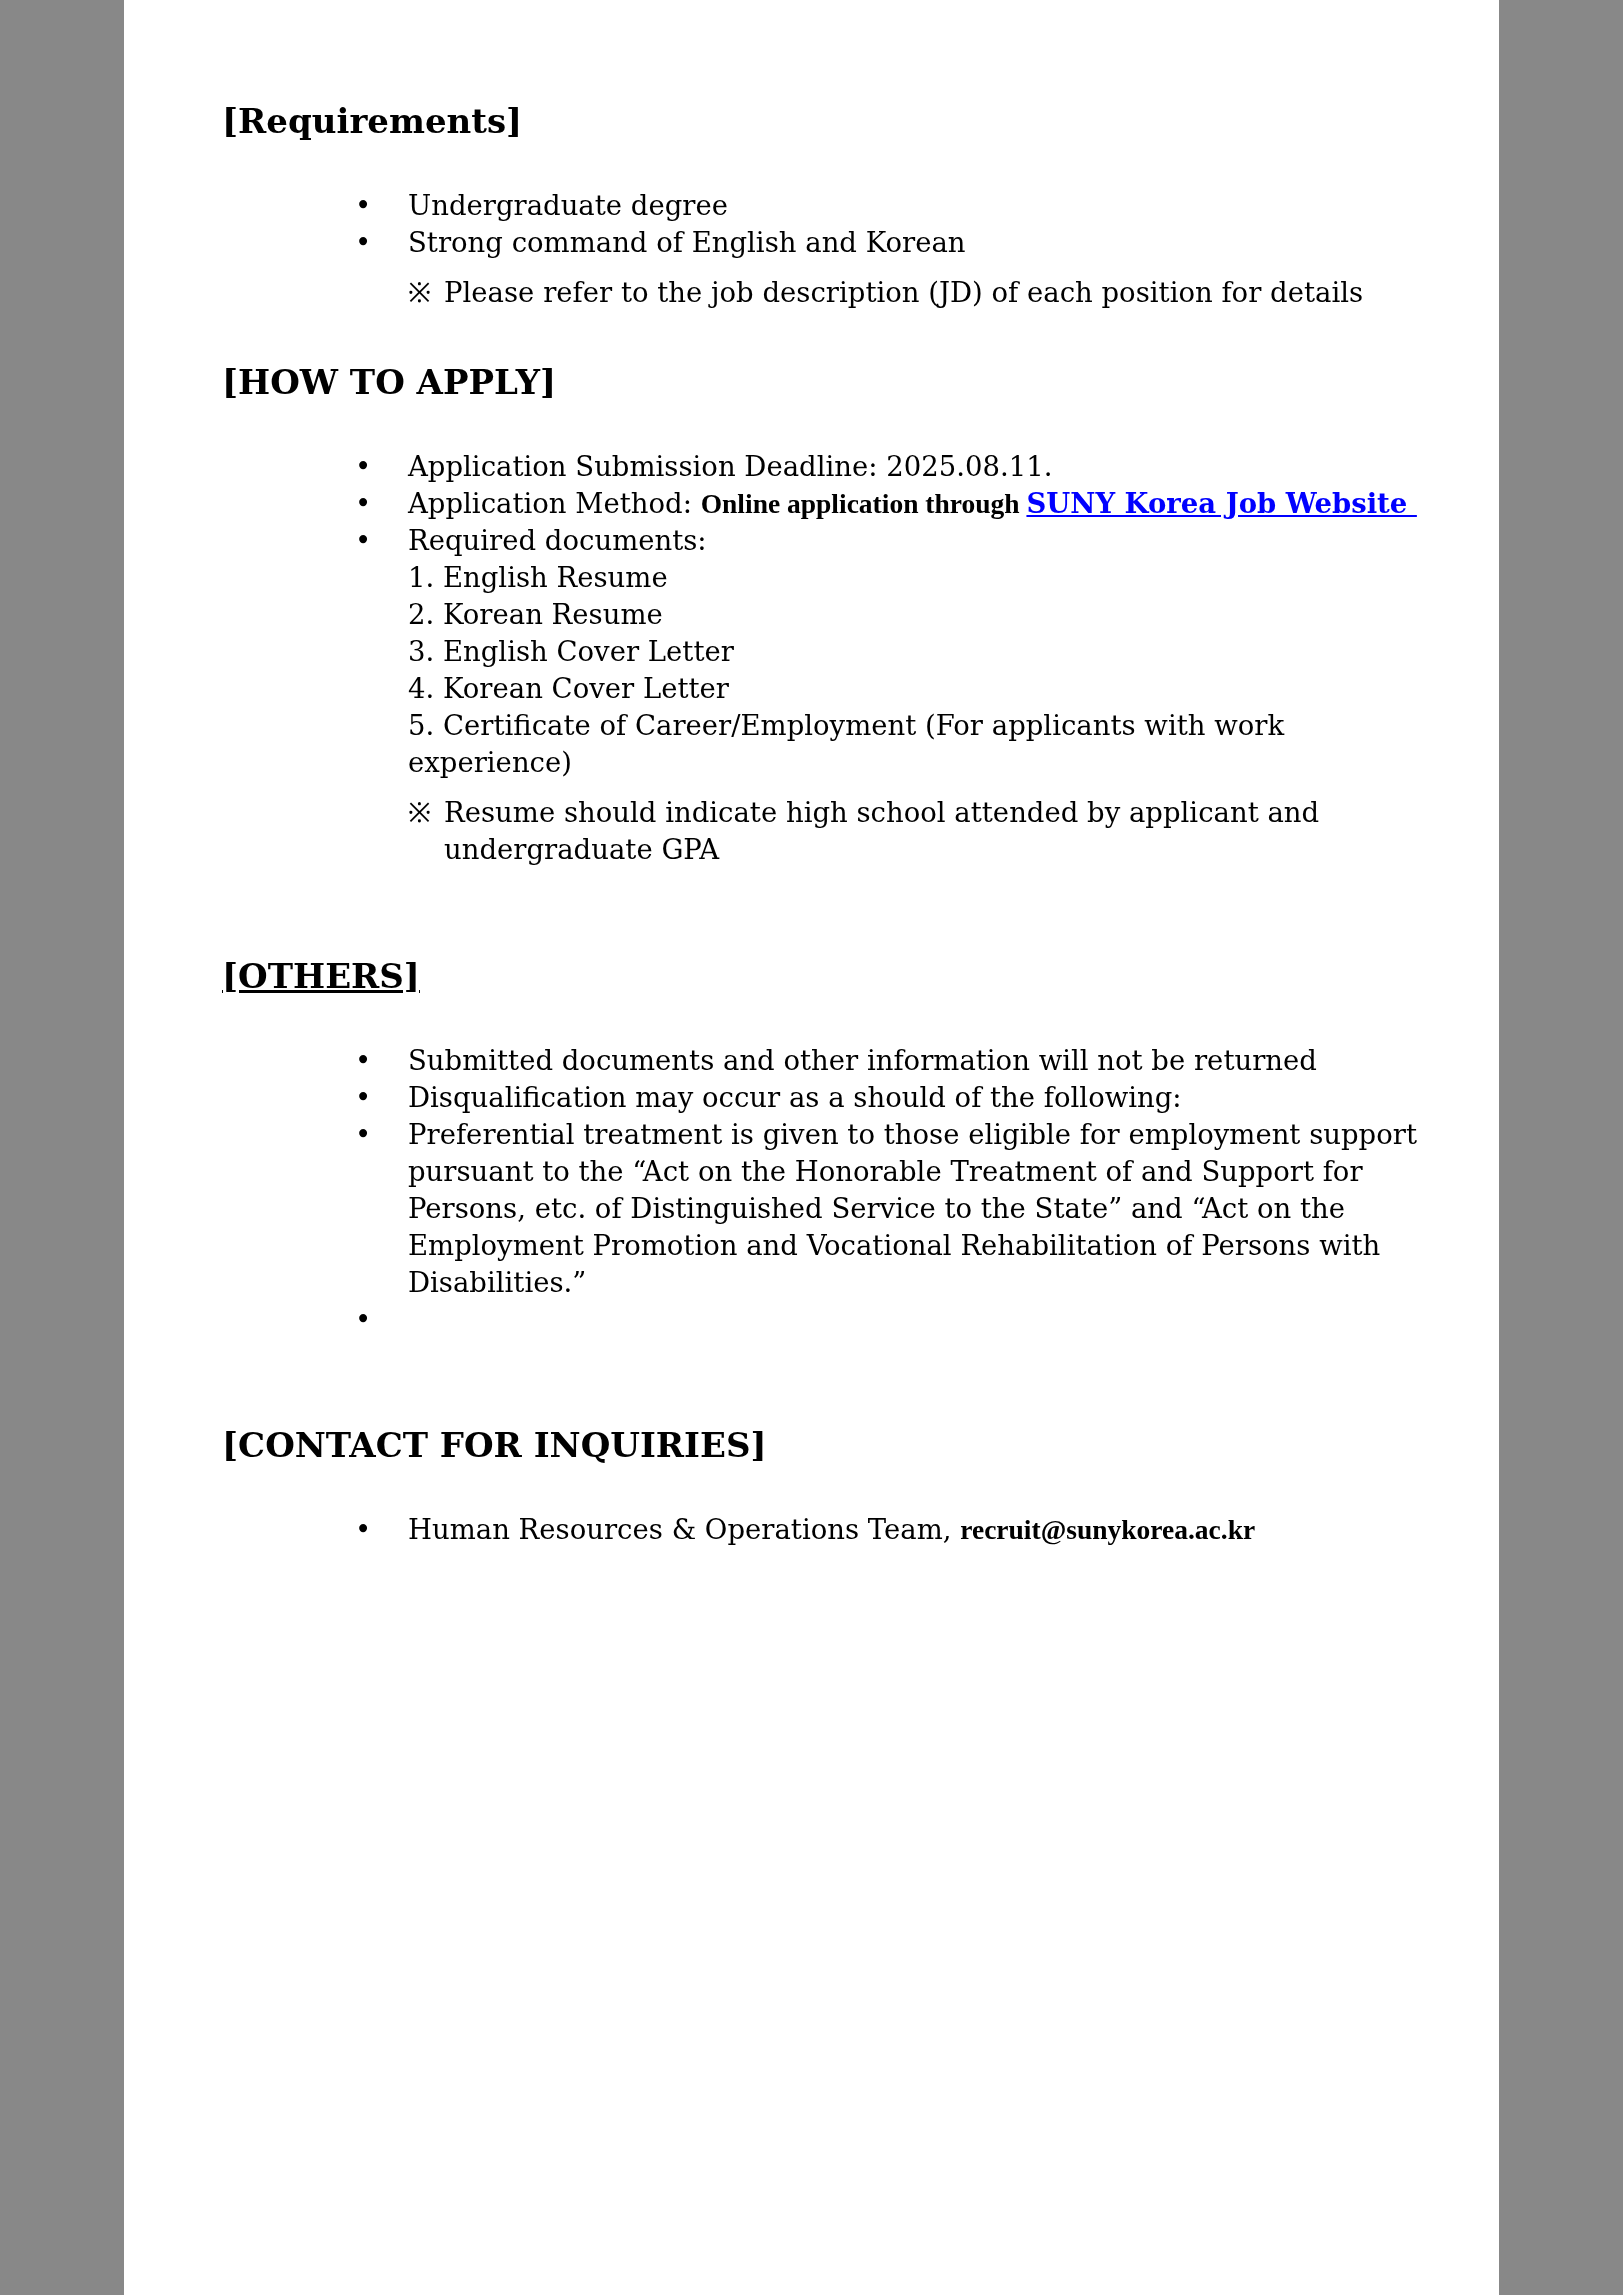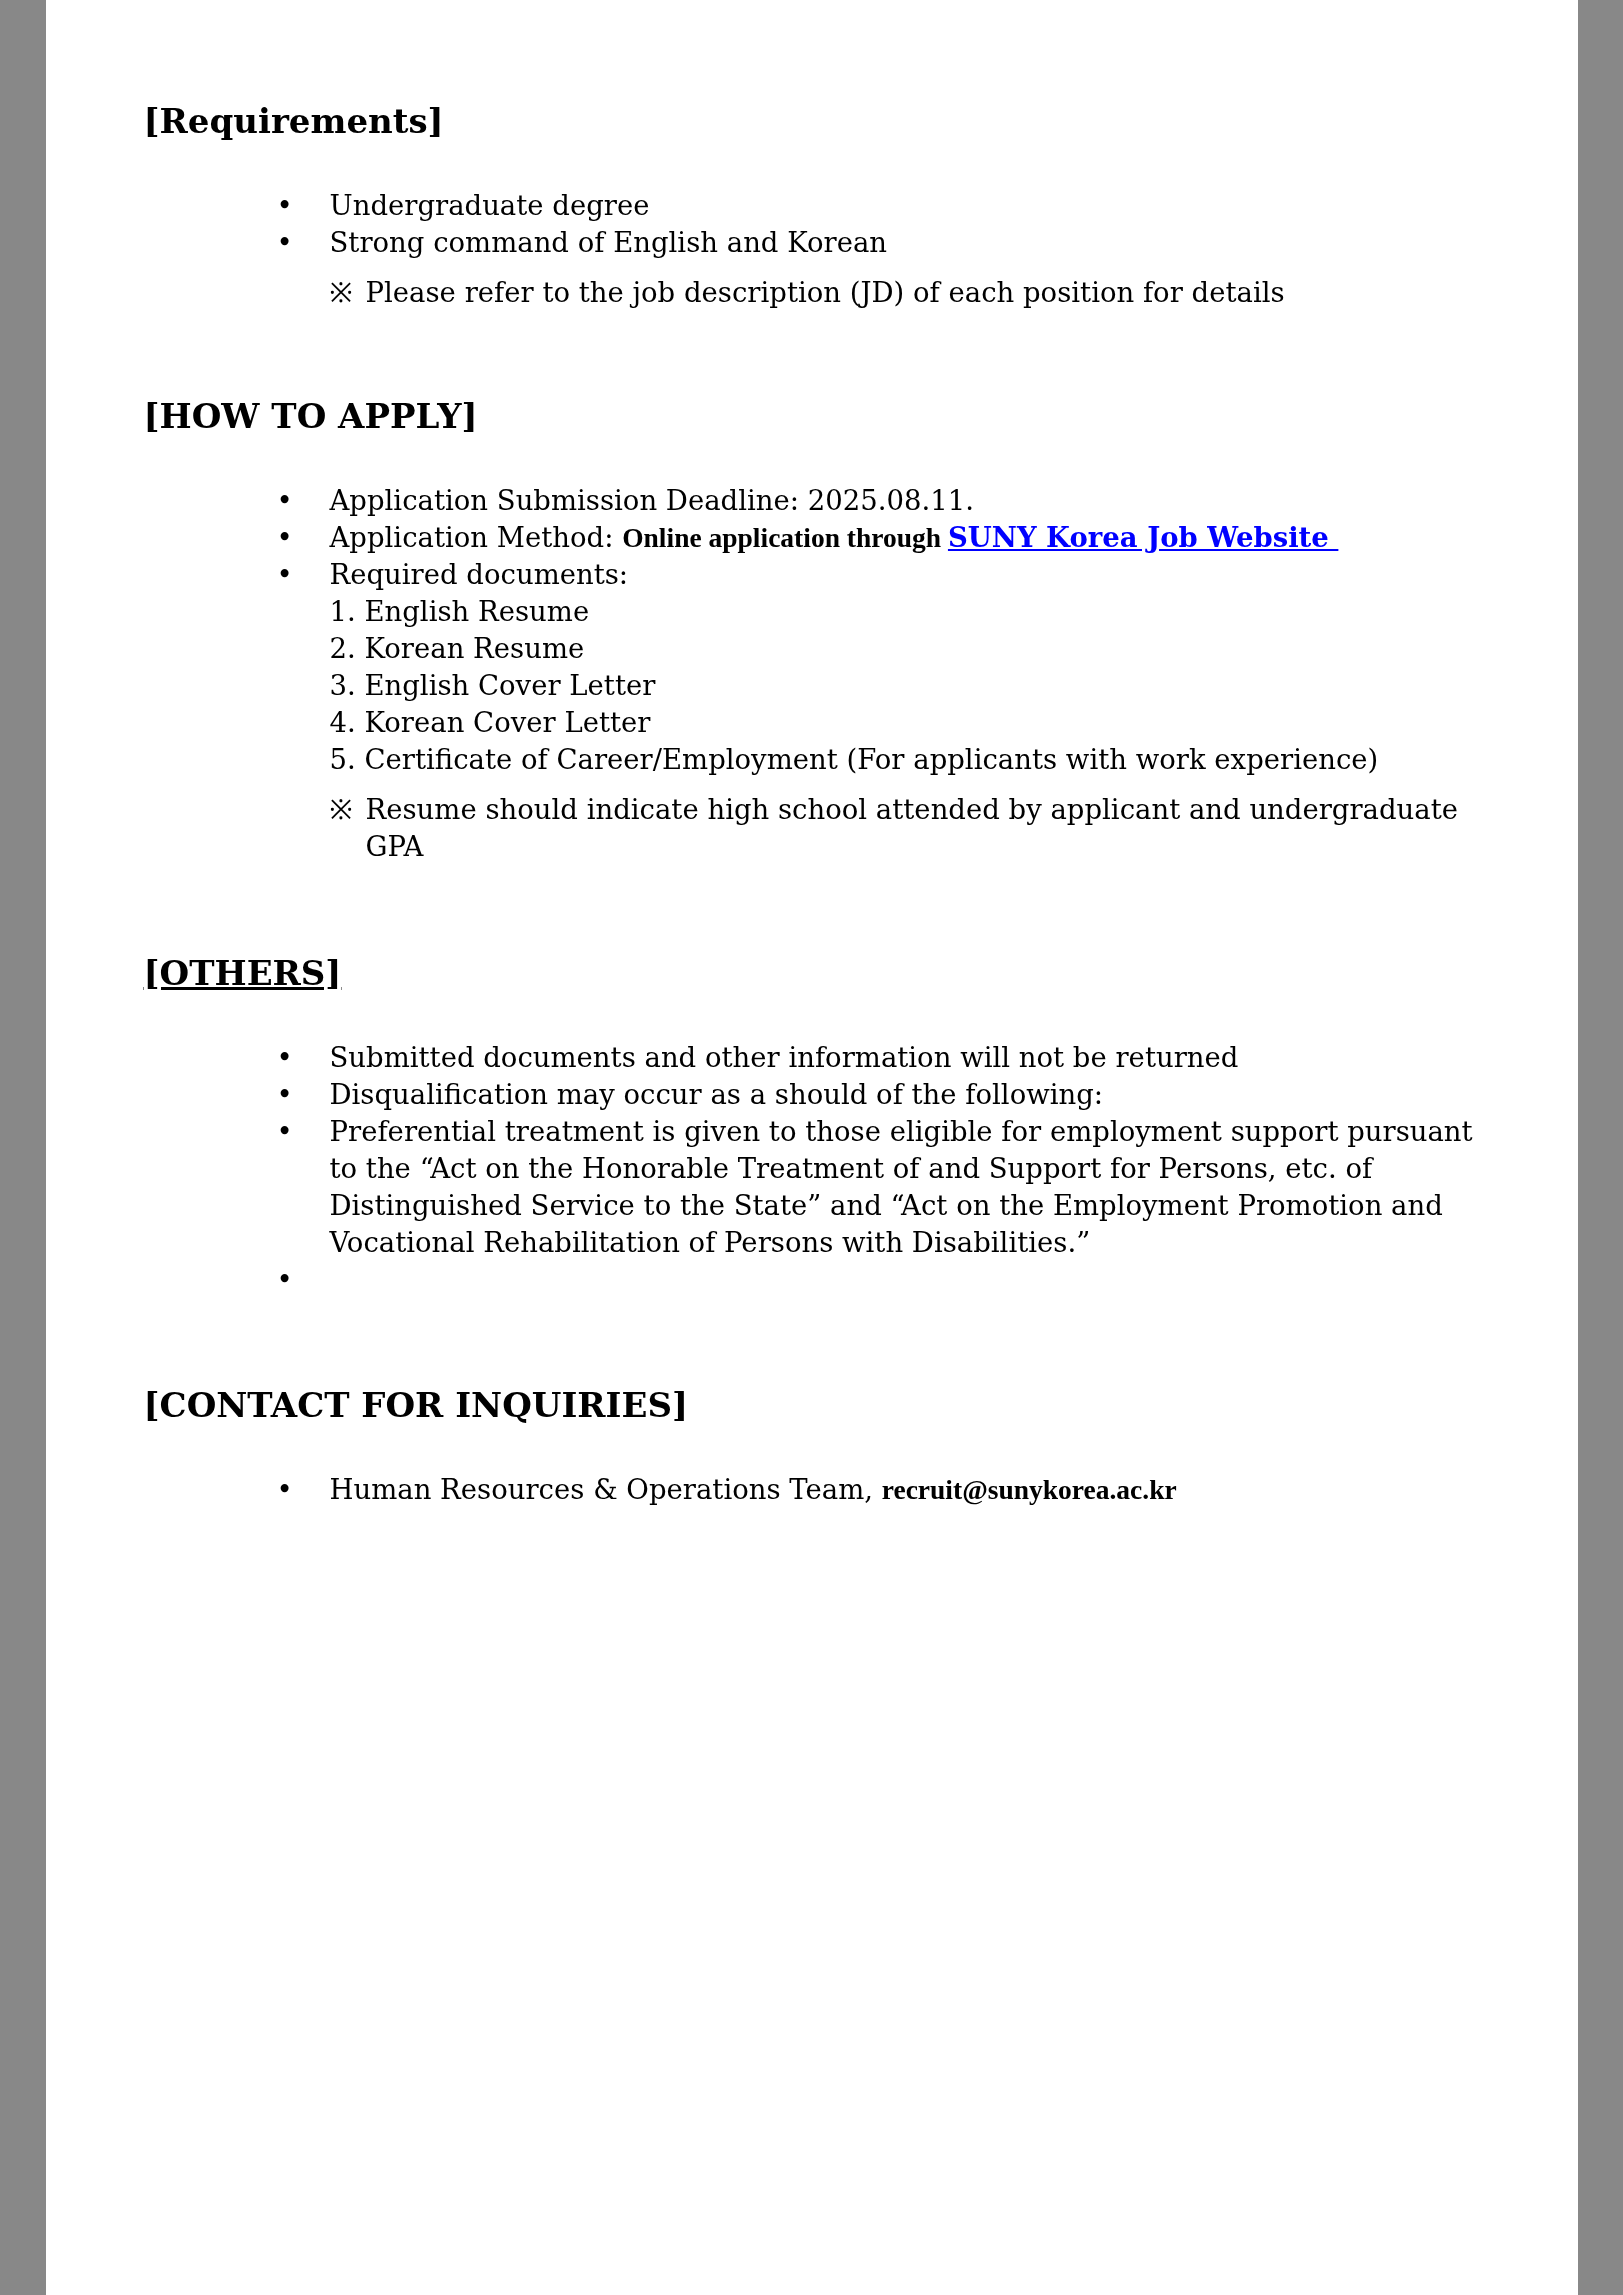--- a/index.html
+++ b/index.html
@@ -3,40 +3,40 @@
 <meta charset="utf-8">
 <style>
   :root{
     --text-color:#000000;
     --link-color:#0000ff;
     --page-bg:#ffffff;
   }
   html,body{margin:0;padding:0;background:#888;}
   .page{
     position:relative;
-    width:1532px;
+    width:1375px;
     height:2295px;
     margin:0 auto;
     background:var(--page-bg);
     color:var(--text-color);
     font-family:"DejaVu Serif","Liberation Serif",serif;
     font-size:27.5px;
     line-height:37px;
     box-sizing:border-box;
     padding:98px 79px 0 98px;
     overflow:hidden;
   }
   .section-heading{
     font-size:34px;
     line-height:39px;
     font-weight:bold;
     margin:0;
   }
   .heading-requirements{margin-top:3.9px;}
-  .heading-how-to-apply{margin-top:86px;}
+  .heading-how-to-apply{margin-top:52px;}
   .heading-others{margin-top:89px;text-decoration:underline;}
   .heading-contact{margin-top:88px;}
   .bullet-list{margin-top:46px;}
   .bullet-item{
     display:flex;
     align-items:flex-start;
   }
   .bullet-marker{
     flex:0 0 53px;
     margin-left:133px;

